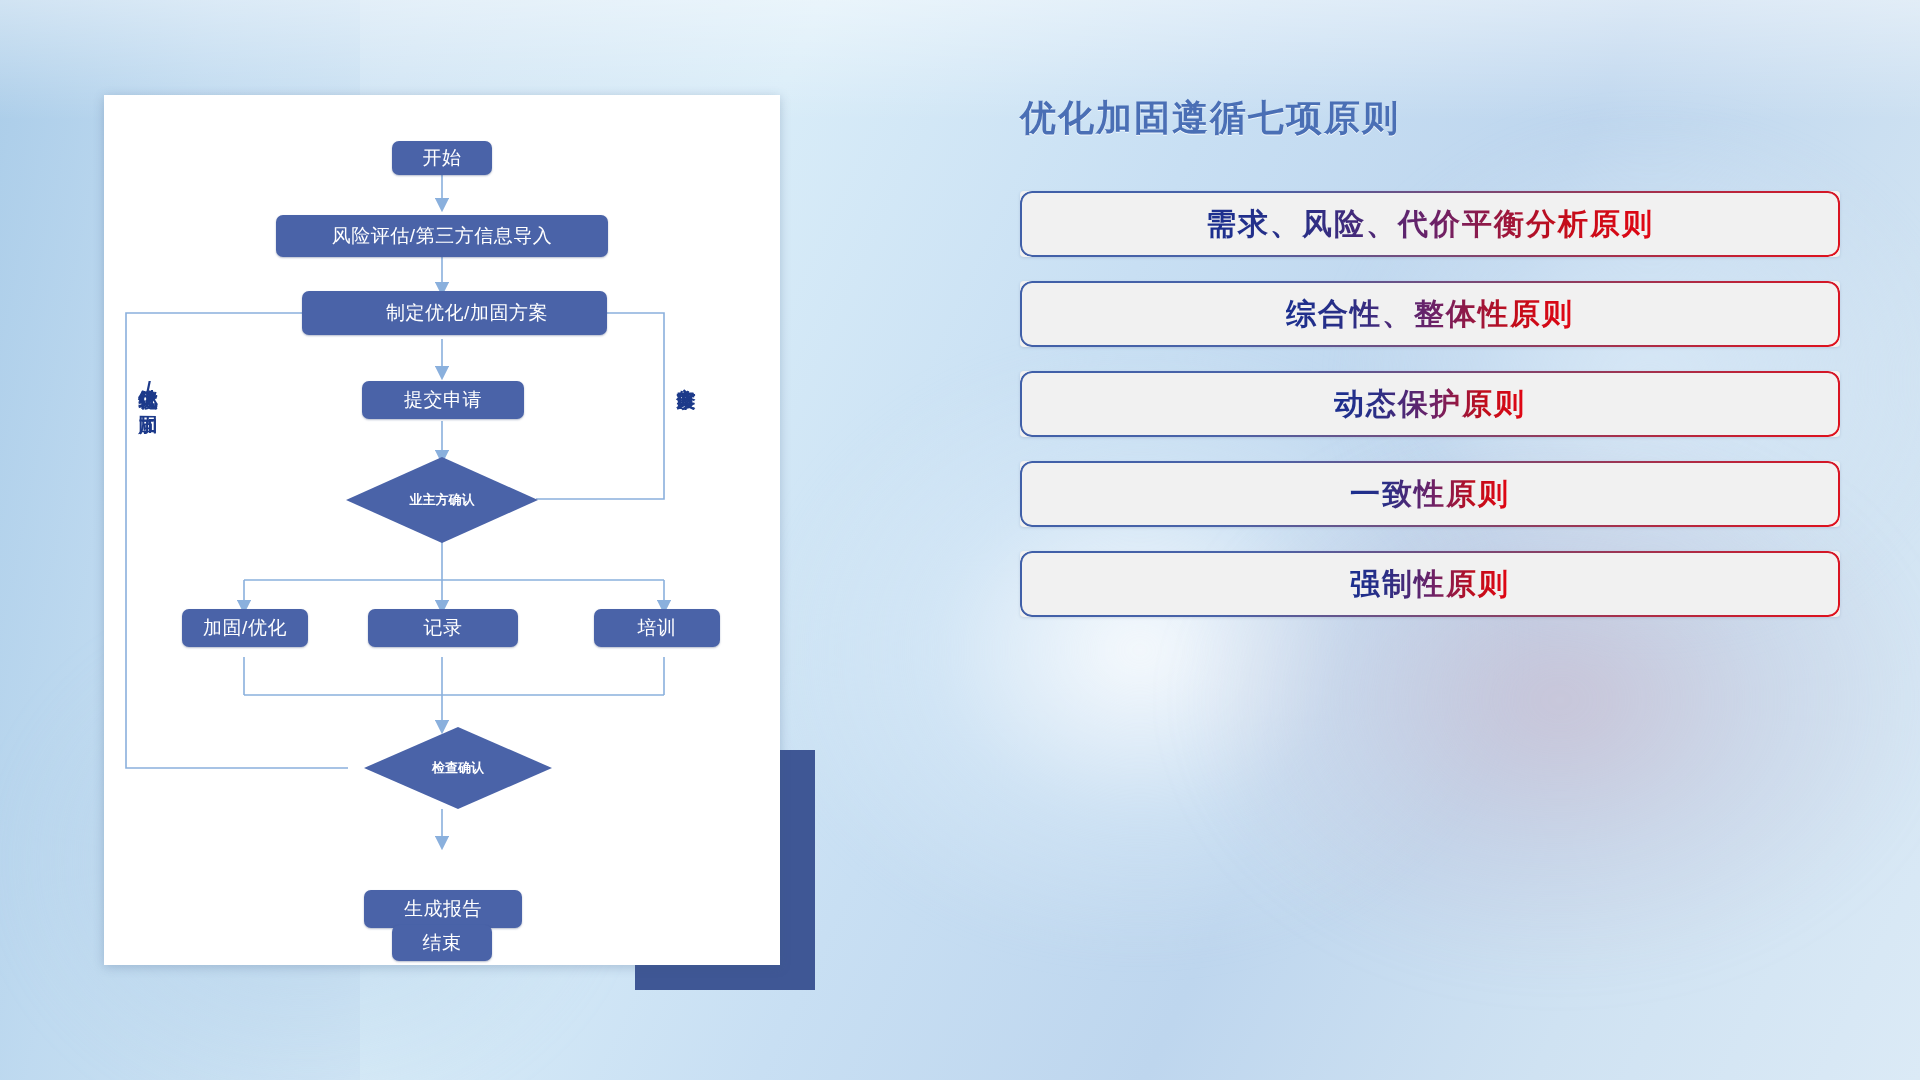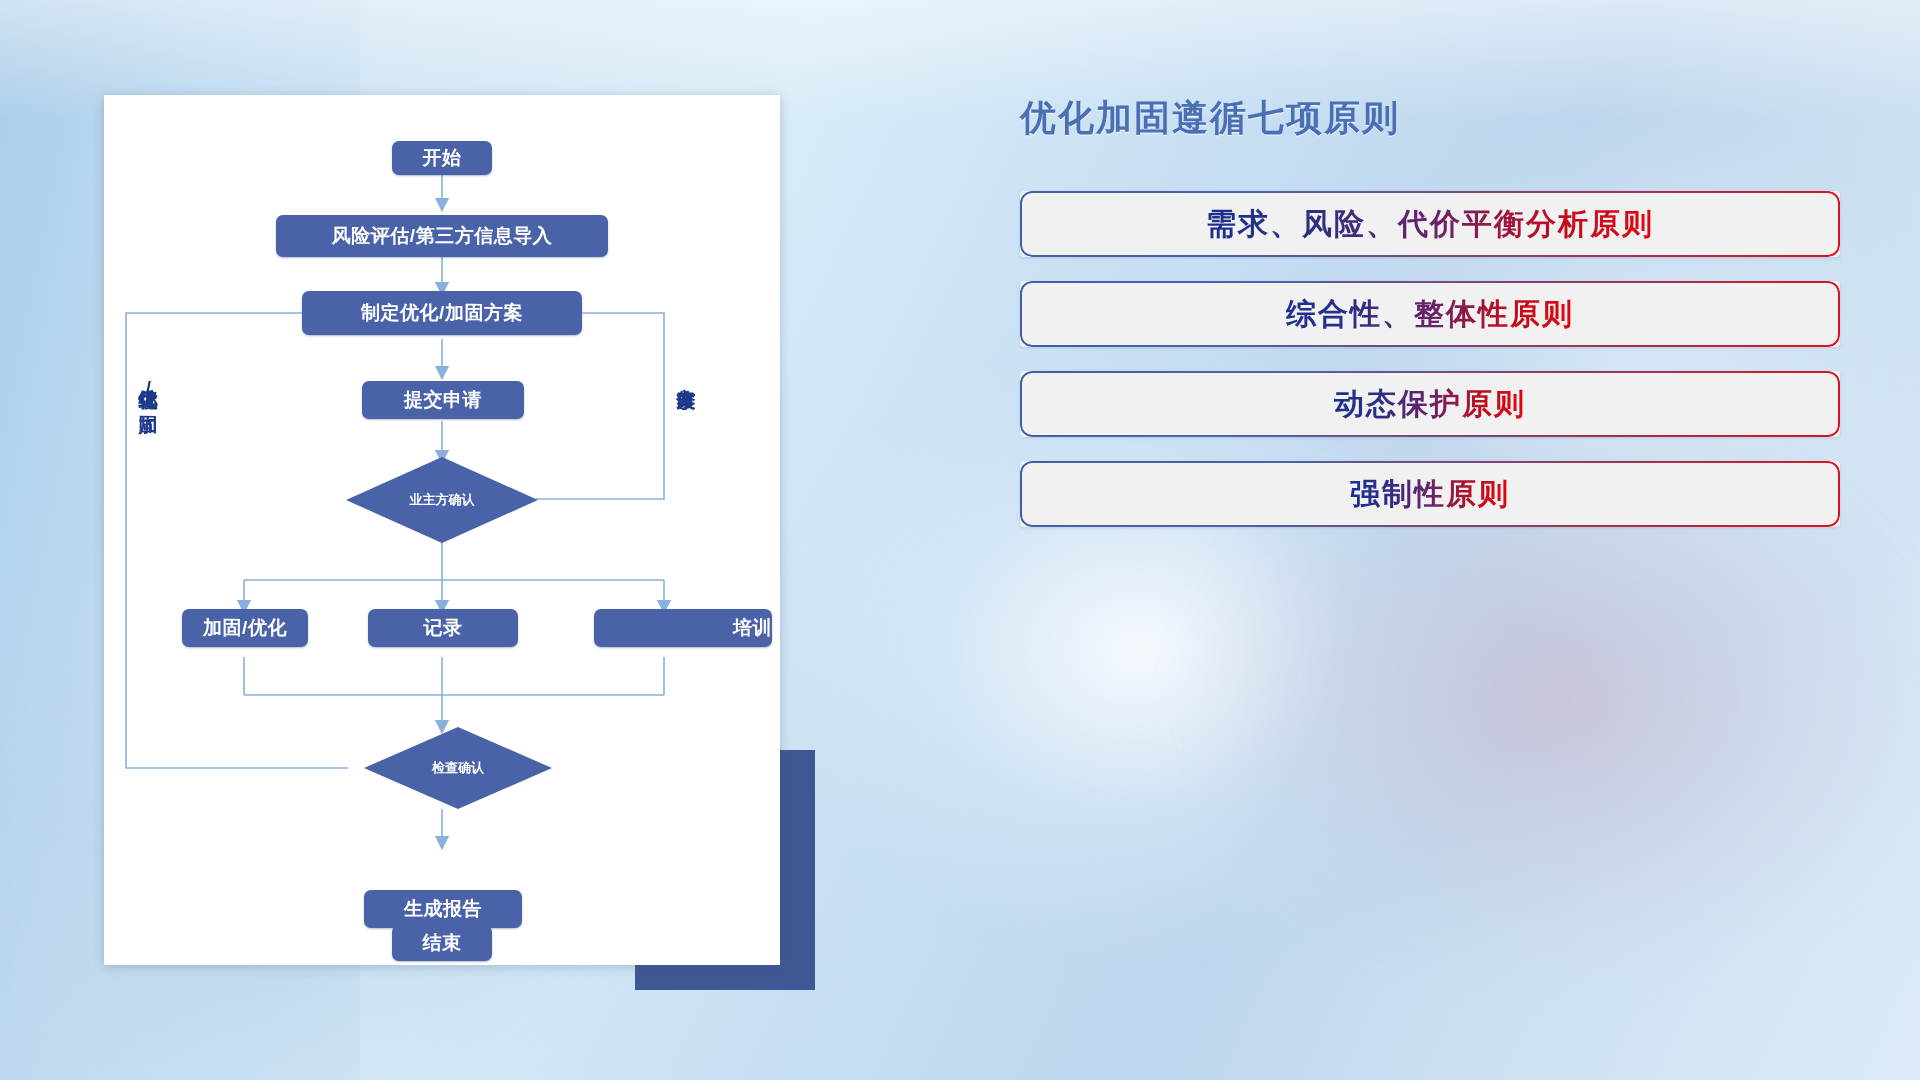--- a/index.html
+++ b/index.html
@@ -57,21 +57,21 @@
   }
   #chart{position:absolute;inset:0;}
   #chart svg{position:absolute;left:0;top:0;}
 
   .nodebox{
     position:absolute;
     background:#4a63a8;
     color:#ffffff;
     border-radius:7px;
     display:flex;align-items:center;justify-content:center;
-    font-size:19px;font-weight:bold;
+    font-size:19px;font-weight:normal;
     letter-spacing:.5px;
     box-shadow:0 1px 2px rgba(40,60,110,.35);
     white-space:nowrap;
   }
   .diamondwrap{position:absolute;}
   .diamondlabel{
     position:absolute;inset:0;
     display:flex;align-items:center;justify-content:center;
     color:#ffffff;font-size:13px;font-weight:bold;white-space:nowrap;
   }
@@ -181,21 +181,21 @@
     </svg>
 
     <div class="nodebox" style="left:288px;top:46px;width:100px;height:34px;">
       <span>开始</span>
     </div>
 
     <div class="nodebox" style="left:172px;top:120px;width:332px;height:42px;">
       <span>风险评估/第三方信息导入</span>
     </div>
 
-    <div class="nodebox" style="left:198px;top:196px;width:280px;height:44px;">
+    <div class="nodebox" style="left:198px;top:196px;width:280px;height:44px;padding-left:25px;">
       <span>制定优化/加固方案</span>
     </div>
 
     <div class="nodebox" style="left:258px;top:286px;width:162px;height:38px;">
       <span>提交申请</span>
     </div>
 
     <div class="diamondwrap" style="left:242px;top:362px;width:192px;height:86px;">
       <svg width="192" height="86">
         <polygon points="96,0 192,43 96,86 0,43" fill="#4a63a8"></polygon>
@@ -204,21 +204,21 @@
     </div>
 
     <div class="nodebox" style="left:78px;top:514px;width:126px;height:38px;">
       <span>加固/优化</span>
     </div>
 
     <div class="nodebox" style="left:264px;top:514px;width:150px;height:38px;">
       <span>记录</span>
     </div>
 
-    <div class="nodebox" style="left:490px;top:514px;width:178px;height:38px;justify-content:flex-end;">
+    <div class="nodebox" style="left:490px;top:514px;width:126px;height:38px;">
       <span>培训</span>
     </div>
 
     <div class="diamondwrap" style="left:260px;top:632px;width:188px;height:82px;">
       <svg width="188" height="82">
         <polygon points="94,0 188,41 94,82 0,41" fill="#4a63a8"></polygon>
       </svg>
       <div class="diamondlabel">检查确认</div>
     </div>
 
@@ -249,20 +249,23 @@
 
     <div class="pill">
       <span class="pill-text">综合性、整体性原则</span>
     </div>
 
     <div class="pill">
       <span class="pill-text">动态保护原则</span>
     </div>
 
 
+    <div class="pill">
+      <span class="pill-text">一致性原则</span>
+    </div>
 
     <div class="pill">
       <span class="pill-text">强制性原则</span>
     </div>
 
 
   </div>
 </div>
 
 </body></html>

